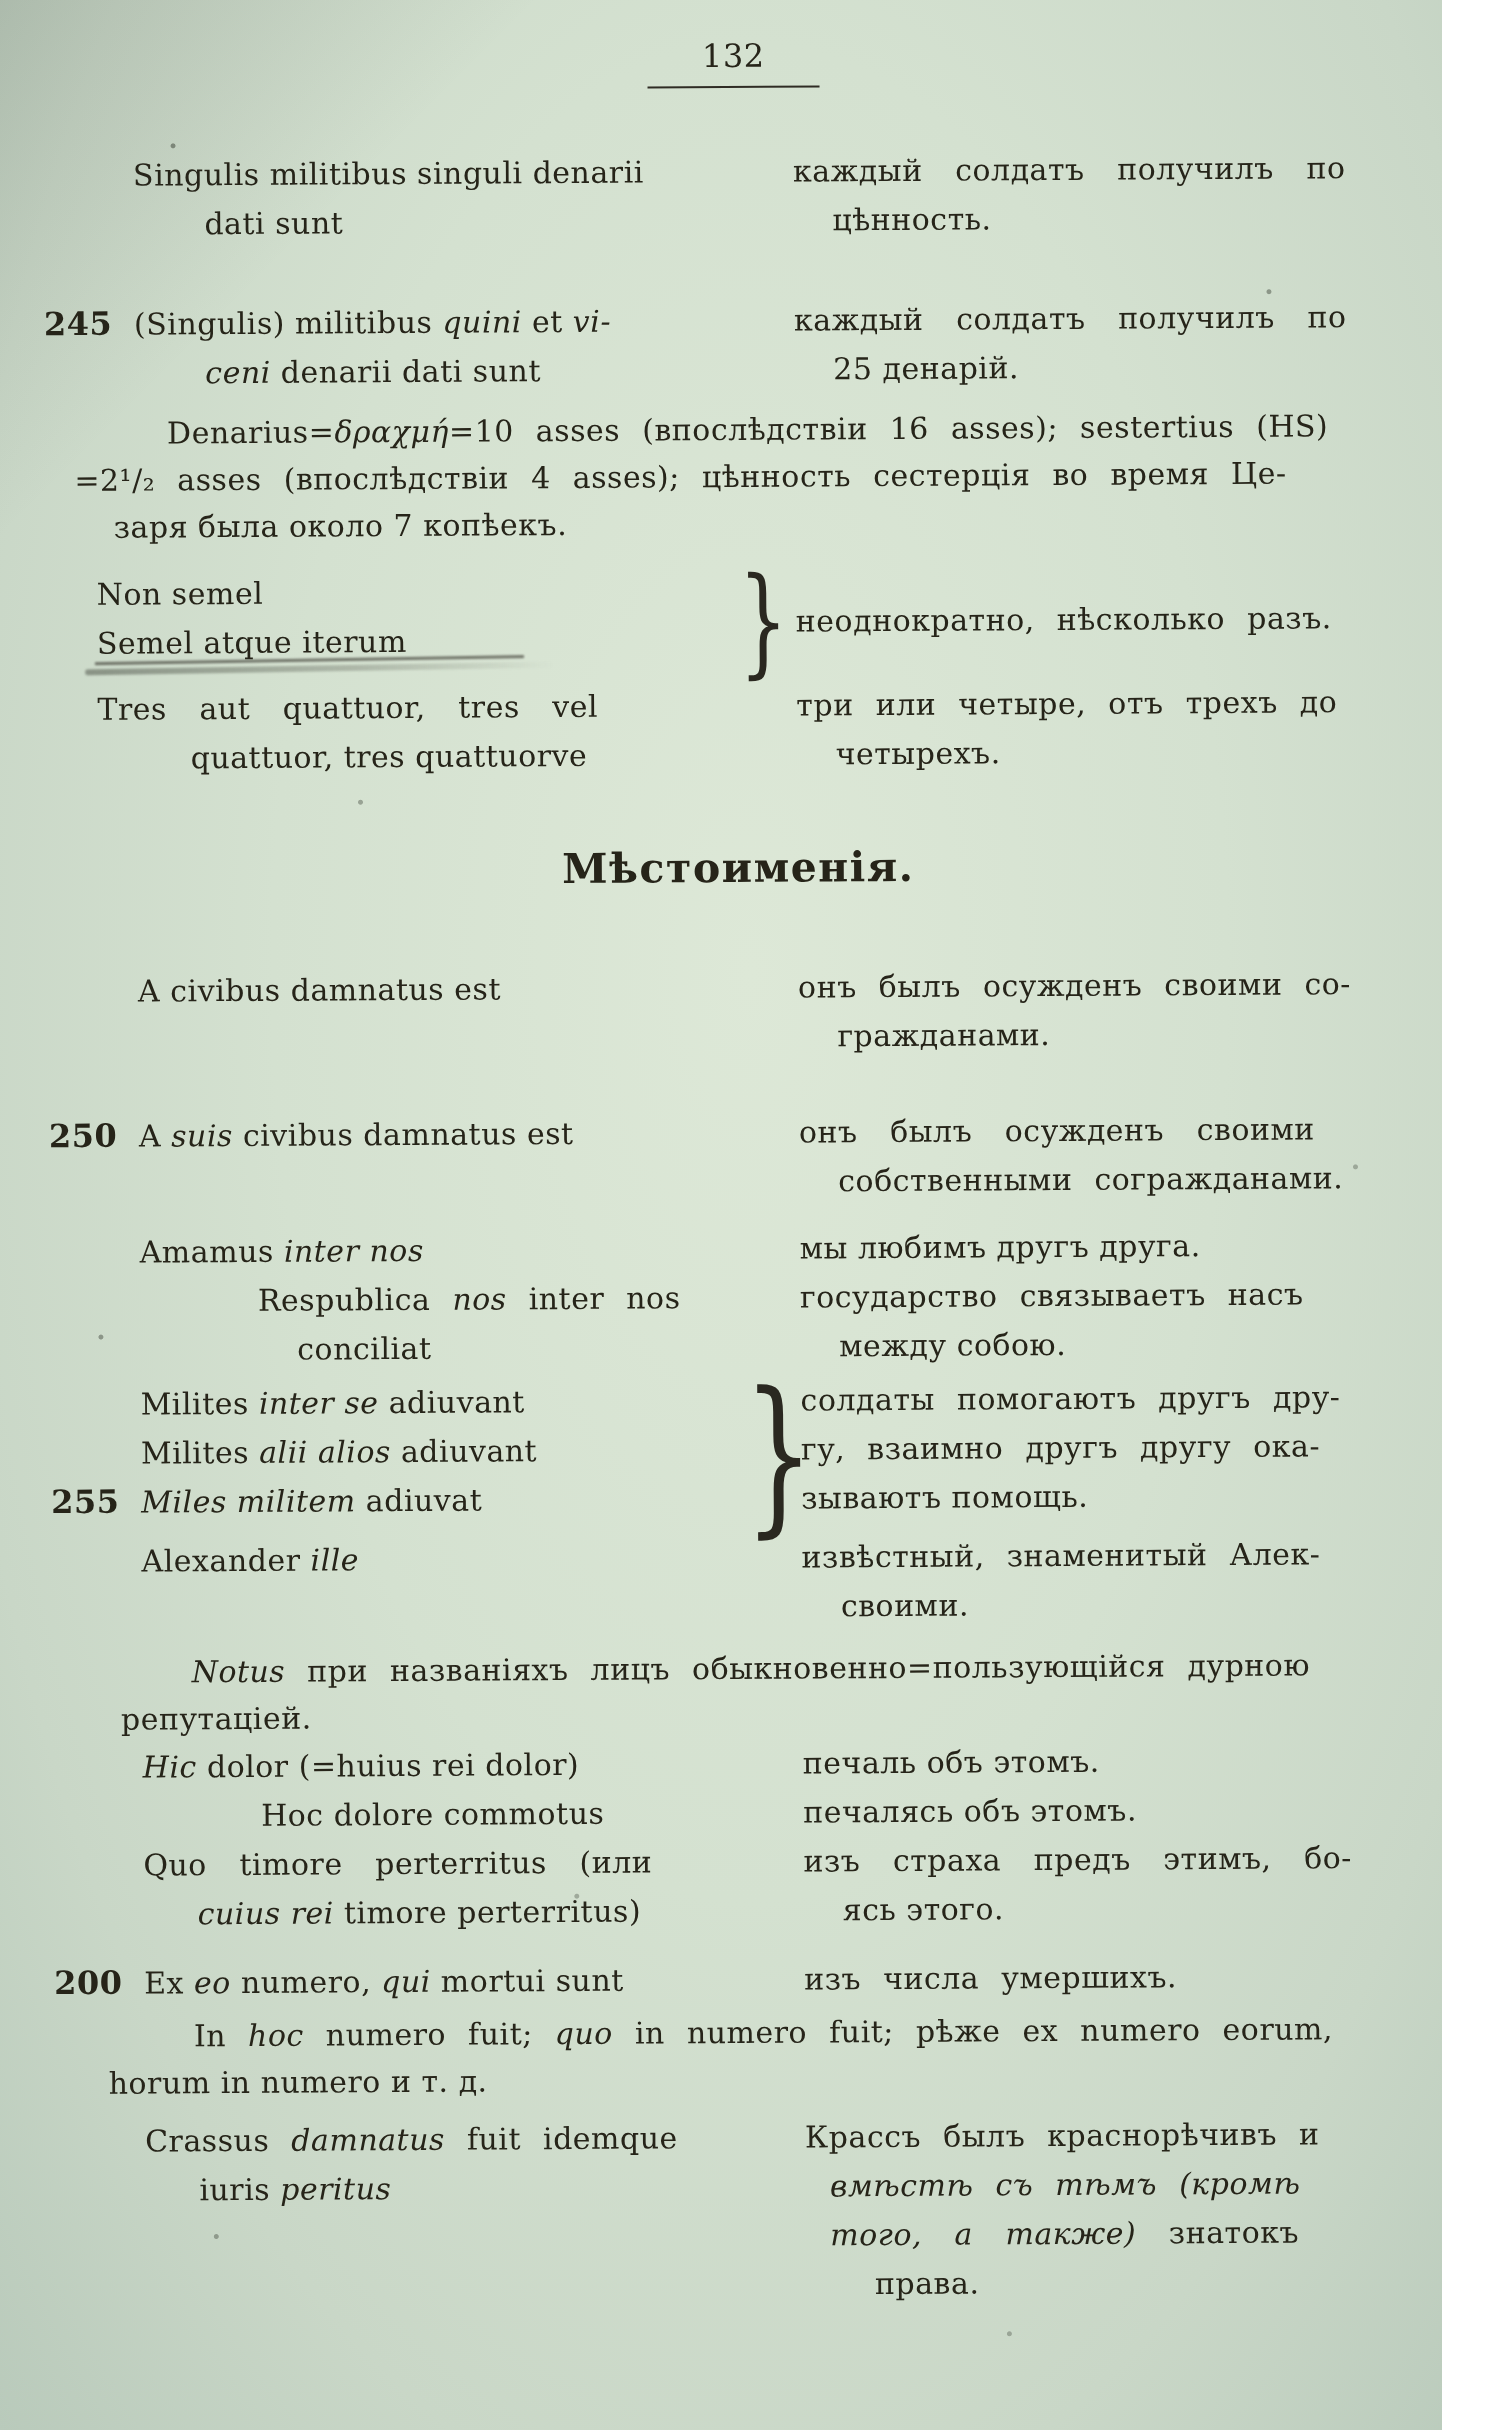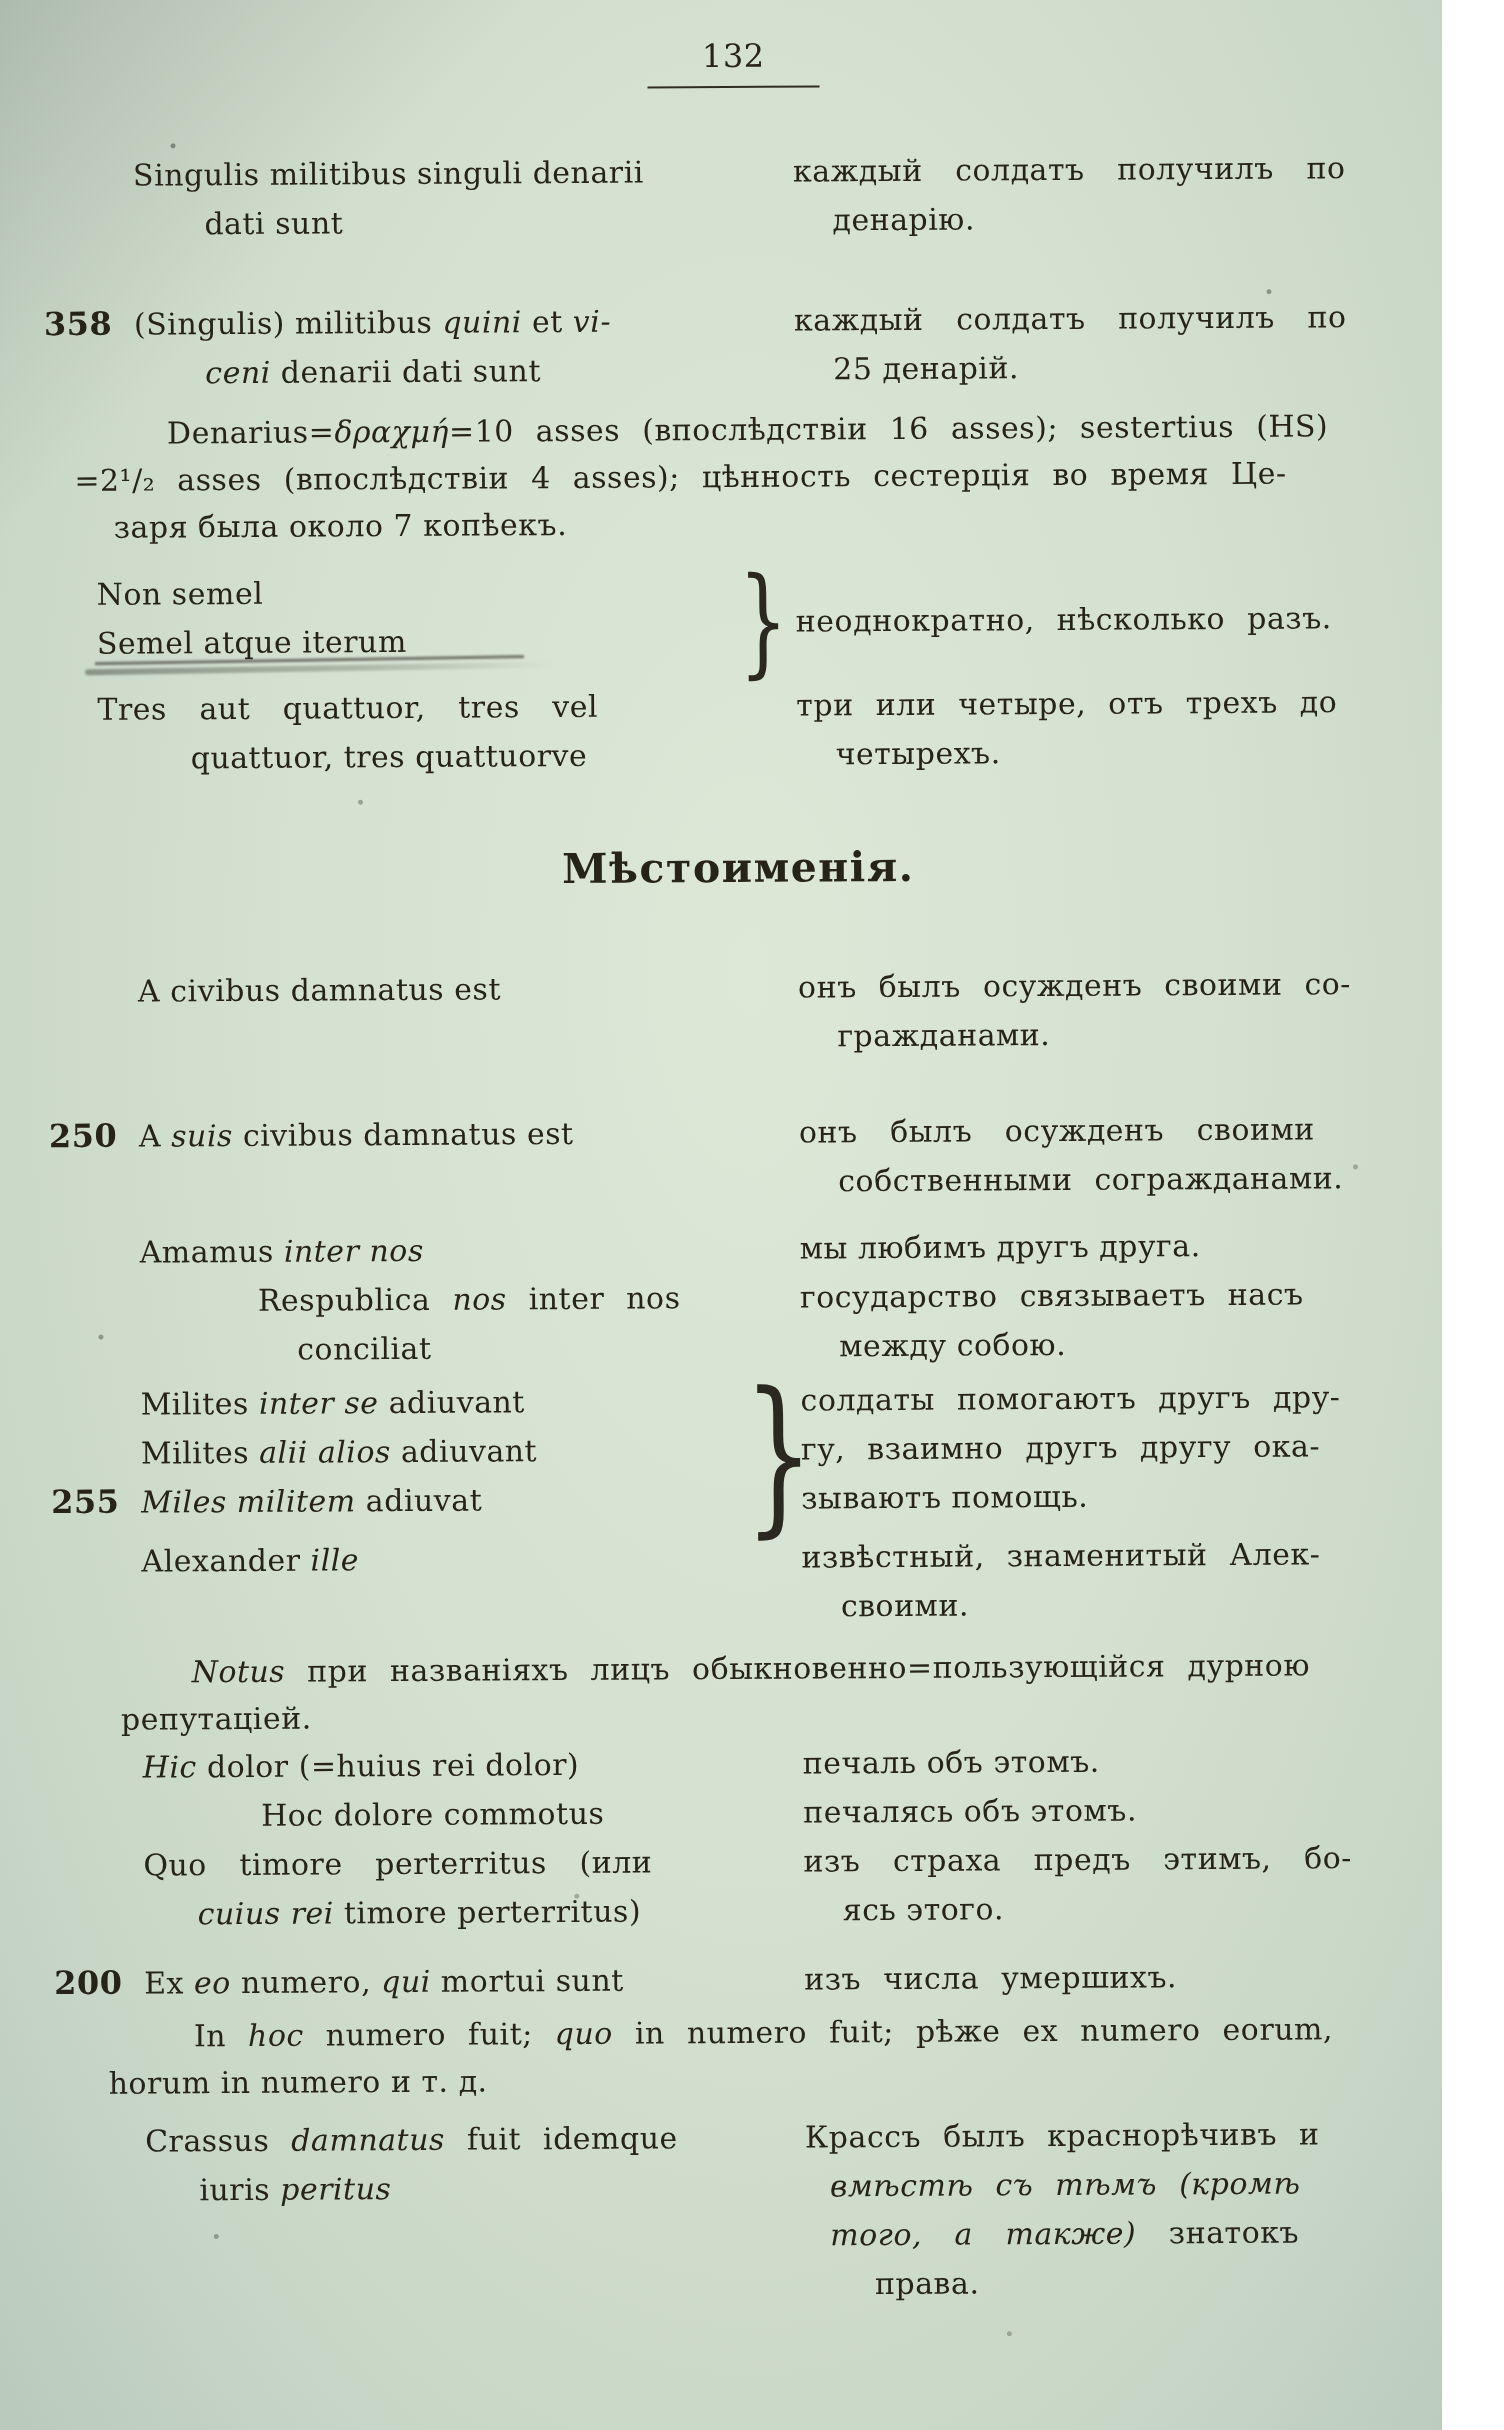--- a/index.html
+++ b/index.html
@@ -75,26 +75,26 @@
   <div class="pageno-rule"></div>
 
   <div class="row m-rA">
     <div class="lat">
       <div class="line i1"><span>Singulis militibus singuli denarii</span></div>
       <div class="line i3"><span>dati sunt</span></div>
     </div>
     <div class="bcol"></div>
     <div class="rus">
       <div class="line ww"><span>каждый солдатъ получилъ по</span></div>
-      <div class="line i1"><span>денарію.</span></div>
+      <div class="line i1"><span>цѣнность.</span></div>
     </div>
   </div>
 
   <div class="row m-rB">
-    <span class="num">358</span>
+    <span class="num">245</span>
     <div class="lat">
       <div class="line i1"><span>(Singulis) militibus </span><i>quini</i><span> et </span><i>vi-</i></div>
       <div class="line i3"><i>ceni</i><span> denarii dati sunt</span></div>
     </div>
     <div class="bcol"></div>
     <div class="rus">
       <div class="line ww"><span>каждый солдатъ получилъ по</span></div>
       <div class="line i1"><span>25 денарій.</span></div>
     </div>
   </div>

